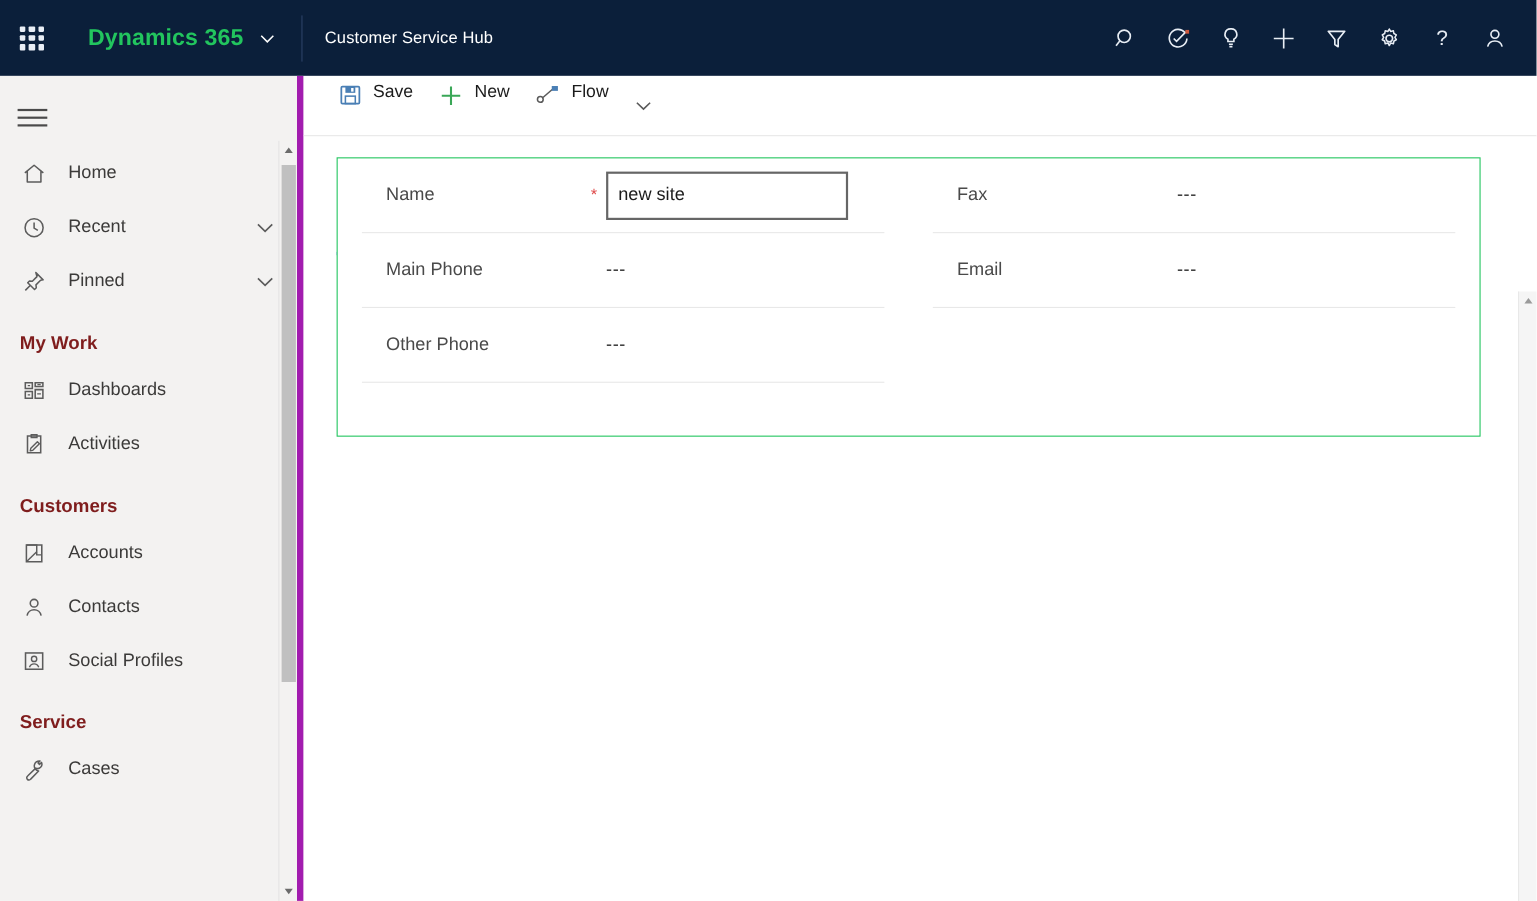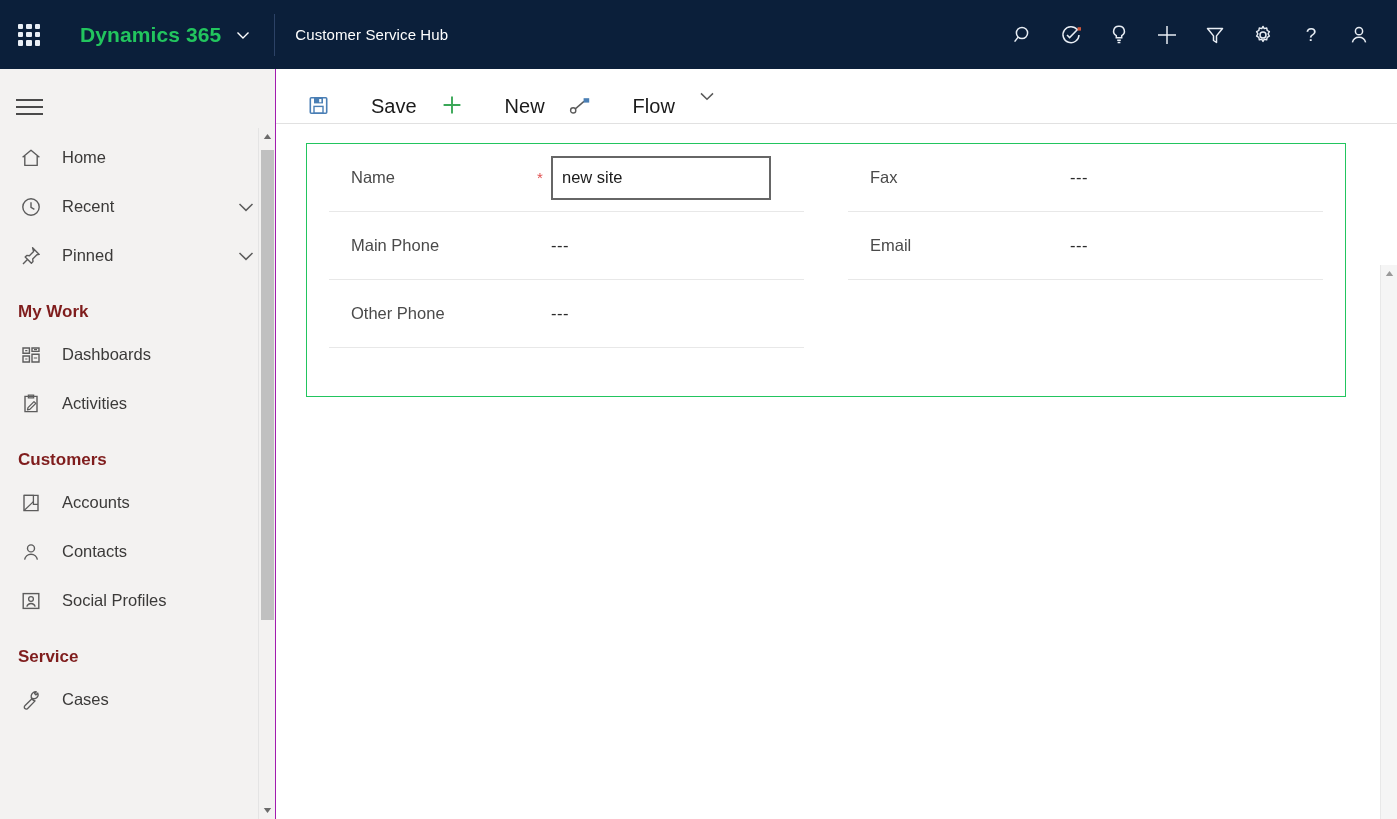--- a/index.html
+++ b/index.html
@@ -66,37 +66,36 @@
   
   .cmdbar {
     position: absolute; top: 69px; left: 276px;
     width: 1121px; height: 55px;
     background: #ffffff;
     border-bottom: 1px solid #e1e1e1;
     display: flex; align-items: center;
     padding-left: 20px;
   }
   .cmdbtn {
-    display: flex; align-items: flex-end;
+    display: flex; align-items: flex-start;
     height: 40px; padding: 0 12px;
     cursor: pointer; color: #1b1b1b;
-    font-size: 20px;
+    font-size: 16px;
     white-space: nowrap;
-    gap: 32px;
   }
   .cmdbtn .ci { margin-right: 10px; display: inline-flex; align-items: center; }
   .cmdbtn .clabel { line-height: 1; }
   .cmd-caret { padding: 0 10px; height: 40px; display: flex; align-items: center; cursor: pointer; }
 
   
   .sidebar {
     position: absolute; top: 69px; left: 0;
     width: 276px; height: 750px;
     background: #f3f2f1;
-    border-right: 1px solid #a21caf;
+    border-right: 6px solid #a21caf;
     overflow: hidden;
   }
   .hamburger {
     width: 34px; height: 26px;
     margin: 25px 0 0 16px;
     display: flex; flex-direction: column; justify-content: center;
     cursor: pointer;
   }
   .hamburger i {
     display: block; height: 2px; background: #4a4a4a;

